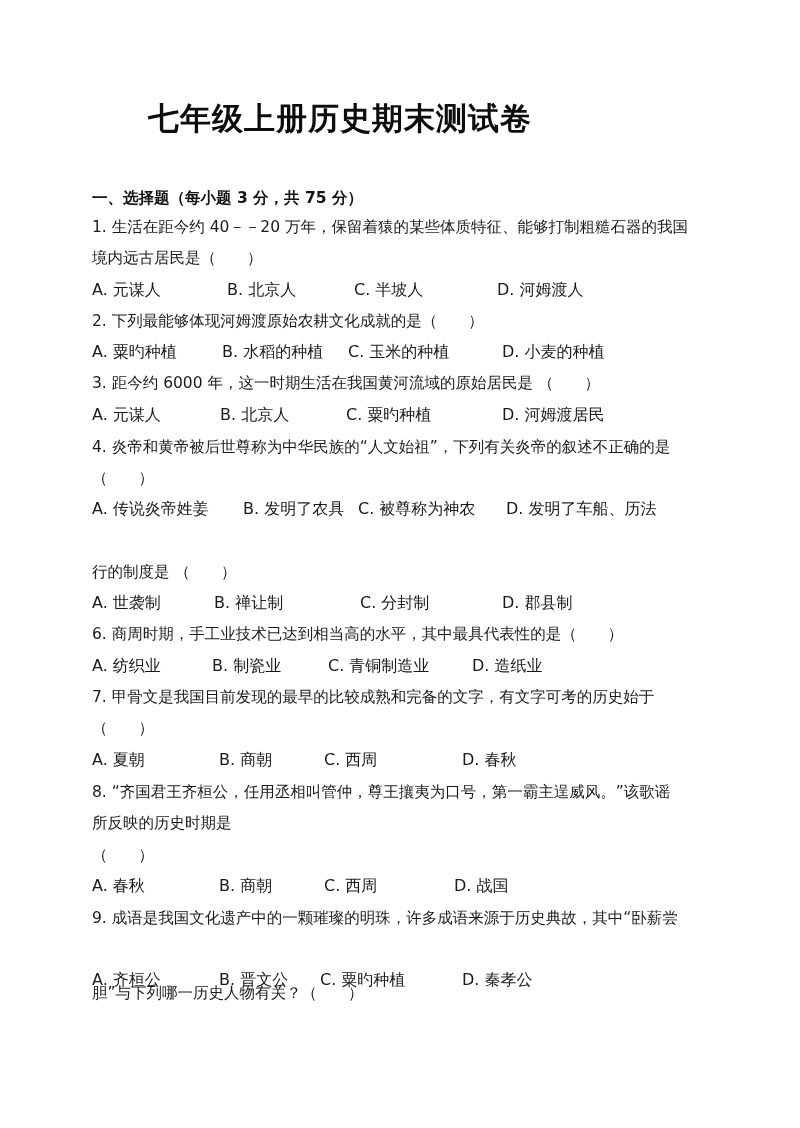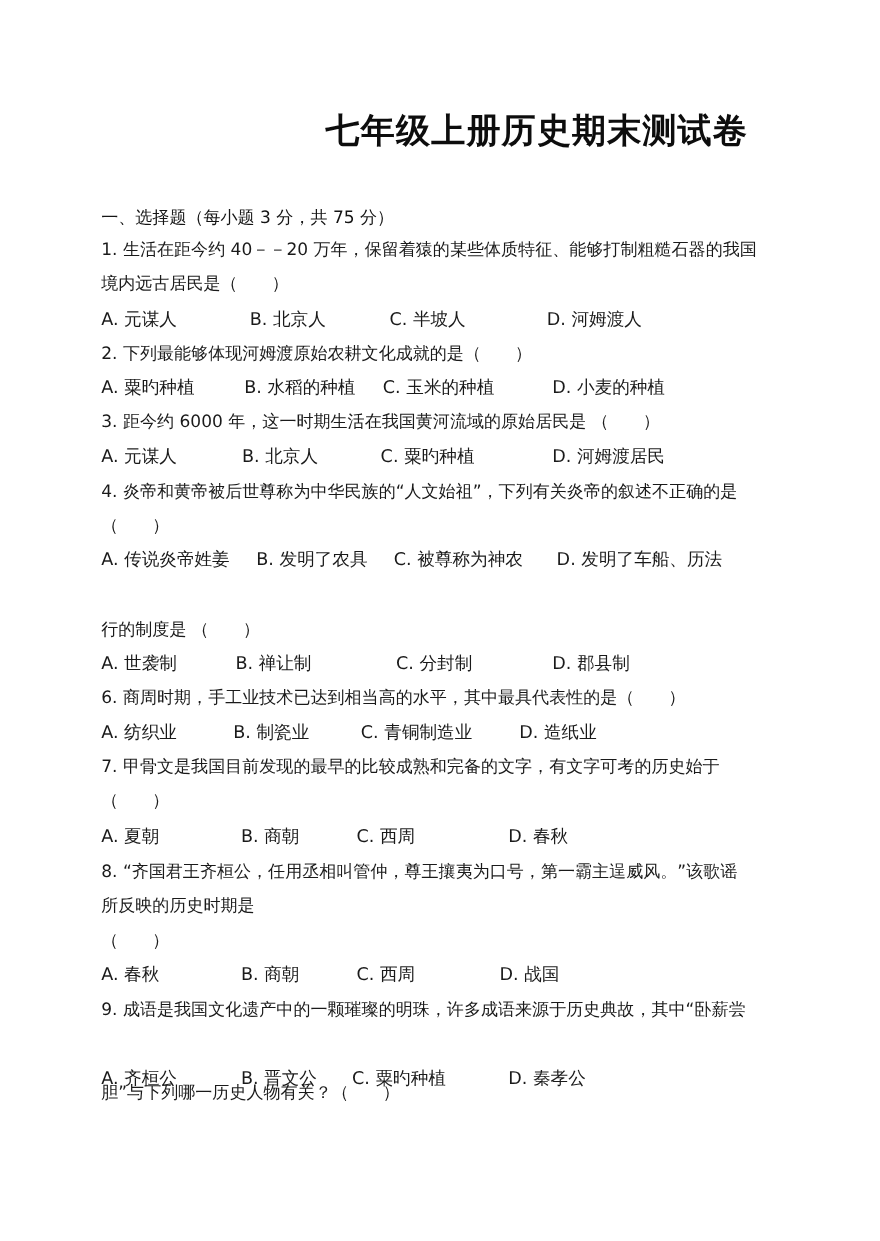--- a/index.html
+++ b/index.html
@@ -17,41 +17,41 @@
     }
     .page {
       position: absolute;
       left: 0; top: 0;
       width: 800px; height: 1128px;
     }
     .title {
       position: absolute;
       left: 0; width: 680px;
       top: 98px;
-      text-align: right;
+      text-align: center;
       font-size: 31px;
       font-weight: bold;
       letter-spacing: 1px;
       color: #0d0d0d;
     }
     .subtitle {
       position: absolute;
       left: 0; width: 800px;
       top: 147px;
       text-align: center;
       font-size: 19px;
       font-weight: bold;
       color: #141414;
     }
     .section {
       position: absolute;
       left: 92px;
       top: 188px;
       font-size: 15.5px;
-      font-weight: normal;
+      font-weight: bold;
       color: #141414;
     }
     .line {
       position: absolute;
       left: 92px;
       font-size: 15.5px;
       white-space: nowrap;
       color: #1a1a1a;
       line-height: 20px;
     }
@@ -99,21 +99,21 @@
     <span class="opt" style="left:0">A. 元谋人</span>
     <span class="opt" style="left:128px">B. 北京人</span>
     <span class="opt" style="left:254px">C. 粟旳种植</span>
     <span class="opt" style="left:410px">D. 河姆渡居民</span>
   </div>
 
   <div class="line" style="top:437px">4. 炎帝和黄帝被后世尊称为中华民族的“人文始祖”，下列有关炎帝的叙述不正确的是</div>
   <div class="line" style="top:468px">（　　）</div>
   <div class="opts" style="top:499px">
     <span class="opt" style="left:0">A. 传说炎帝姓姜</span>
-    <span class="opt" style="left:141px">B. 发明了农具</span>
+    <span class="opt" style="left:151px">B. 发明了农具</span>
     <span class="opt" style="left:266px">C. 被尊称为神农</span>
     <span class="opt" style="left:414px">D. 发明了车船、历法</span>
   </div>
 
   <div class="line" style="top:562px">行的制度是 （　　）</div>
   <div class="opts" style="top:593px">
     <span class="opt" style="left:0">A. 世袭制</span>
     <span class="opt" style="left:122px">B. 禅让制</span>
     <span class="opt" style="left:268px">C. 分封制</span>
     <span class="opt" style="left:410px">D. 郡县制</span>

